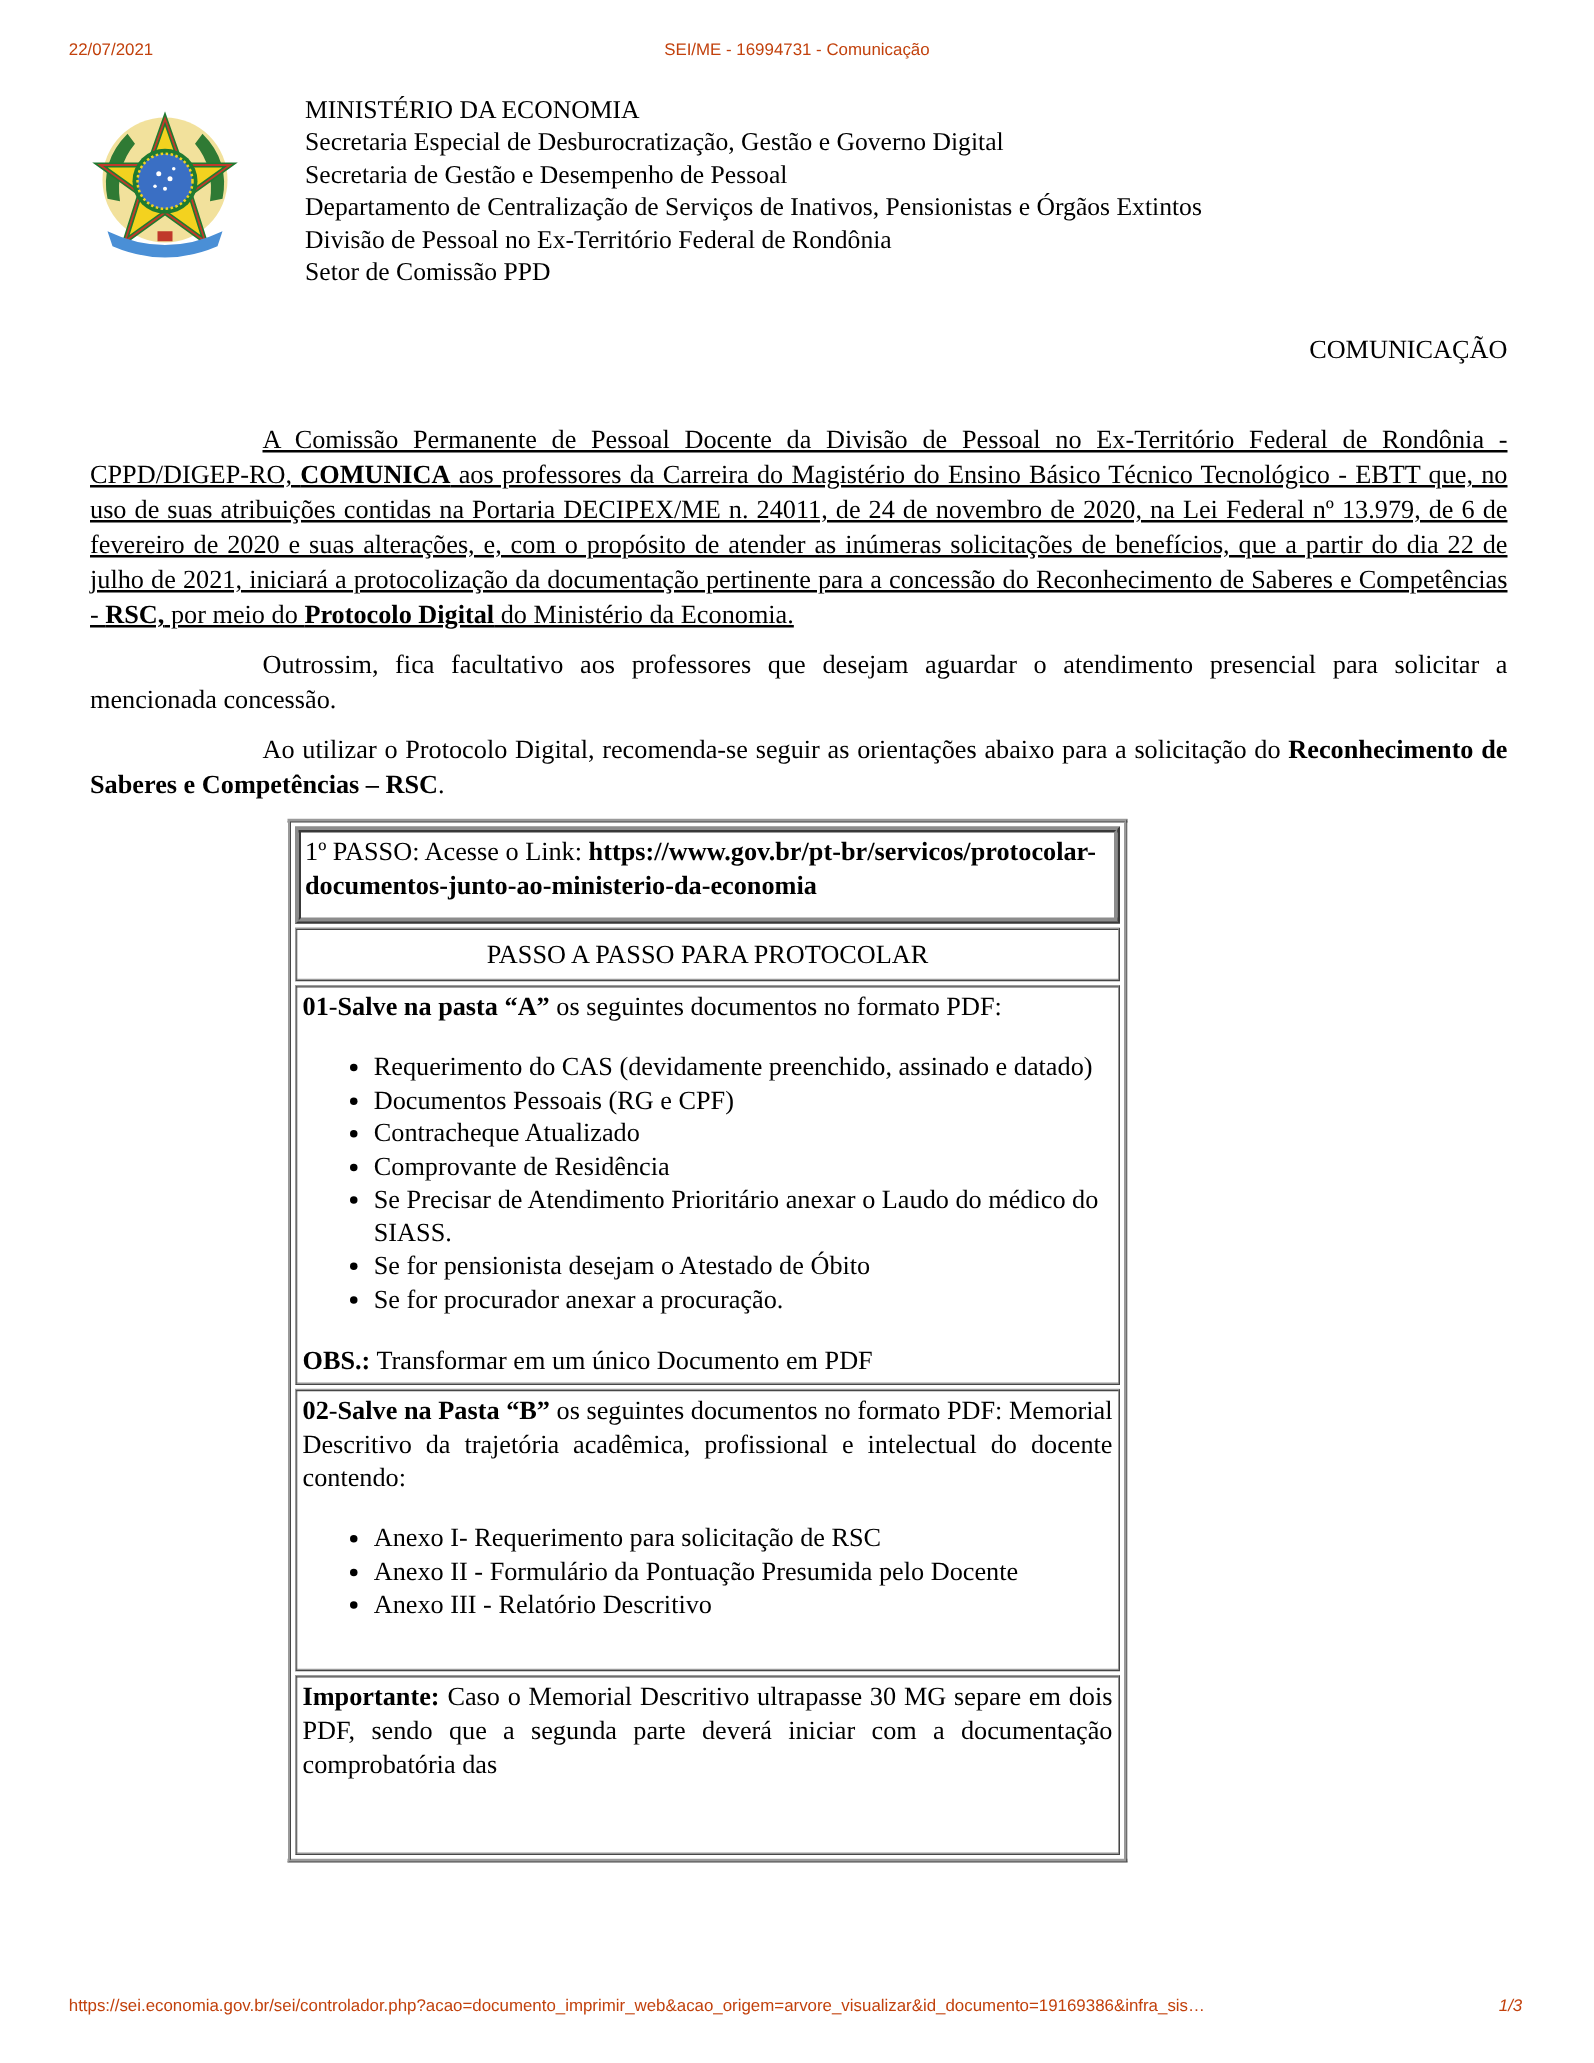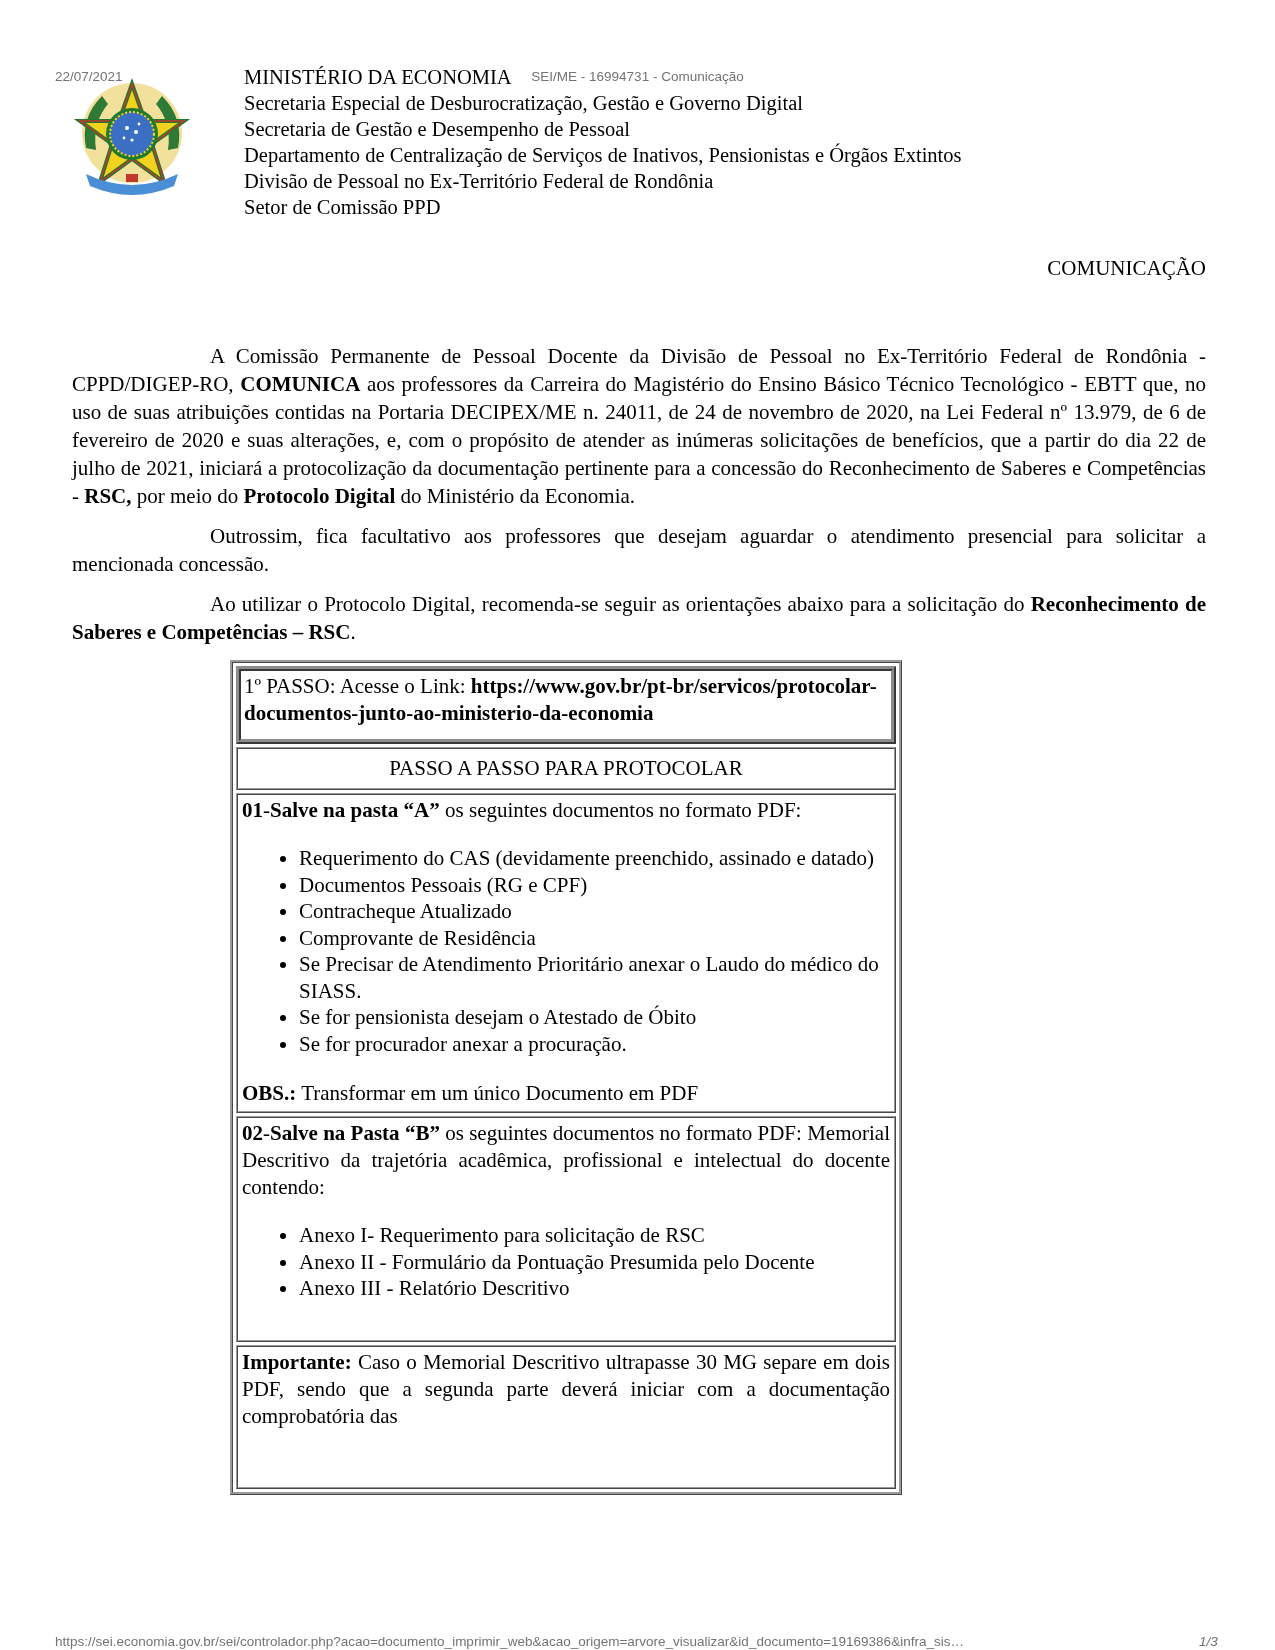--- a/index.html
+++ b/index.html
@@ -1,39 +1,39 @@
 <!DOCTYPE html>
 <html><head>
 <meta charset="utf-8">
 <style>
   html, body { margin: 0; padding: 0; background: #ffffff; }
   body { width: 1275px; height: 1650px; position: relative; overflow: hidden; color: #000; }
   .print-header, .print-footer {
     position: absolute; left: 0; width: 1185px;
-    font-family: "Liberation Sans", sans-serif; font-size: 13.5px; color: #737373; margin-top: 37px;
+    font-family: "Liberation Sans", sans-serif; font-size: 13.5px; color: #c2410c;
   }
   .print-header { top: 32px; height: 20px; }
   .print-header .date { position: absolute; left: 55px; }
   .print-header .title { position: absolute; left: 0; width: 1275px; text-align: center; }
   .print-footer { top: 1597px; height: 20px; }
   .print-footer .url { position: absolute; left: 55px; width: 1125px; white-space: nowrap; overflow: hidden; }
   .print-footer .page { position: absolute; left: 1199px; font-style: italic; }
 
-  .doc { position: absolute; left: 72px; top: 64px; width: 1134px;
+  .doc { position: absolute; left: 72px; top: 75px; width: 1134px;
     font-family: "Liberation Serif", serif; font-size: 21px; line-height: 28px; }
 
   .letterhead { position: relative; height: 160px; }
   .coat { position: absolute; left: 0; top: 14px; width: 120px; height: 120px; }
   .letterhead-lines { position: absolute; left: 172px; top: 0; font-size: 20.5px; line-height: 26px; }
   .letterhead-lines div { white-space: nowrap; }
 
   .doc-title { text-align: right; font-weight: normal; font-size: 21px; margin-top: 30px; height: 28px; }
 
   .para { text-align: justify; text-indent: 138px; margin: 0; }
-  .p1 { margin-top: 60px; }
+  .p1 { margin-top: 44px; text-decoration: underline; }
   .p2, .p3, .p4 { margin-top: 12px; }
 
   .steps { margin: 14px 0 0 158px; width: 672px;
     border: 3px ridge #9a9a9a; border-spacing: 3px; border-collapse: separate; }
   .steps td { border: 2px ridge #9a9a9a; padding: 2px 4px; vertical-align: top; font-size: 21px; line-height: 27px; }
   .steps td.first { border: 5px ridge #8c8c8c; padding: 2px 3px 12px 3px; }
   .steps td.center { text-align: center; padding: 6px 4px 6px 4px; }
   .steps .justify { text-align: justify; }
   .steps ul { margin: 21px 0 23px 0; padding-left: 57px; list-style: disc; }
   .steps li { line-height: 26.5px; }

